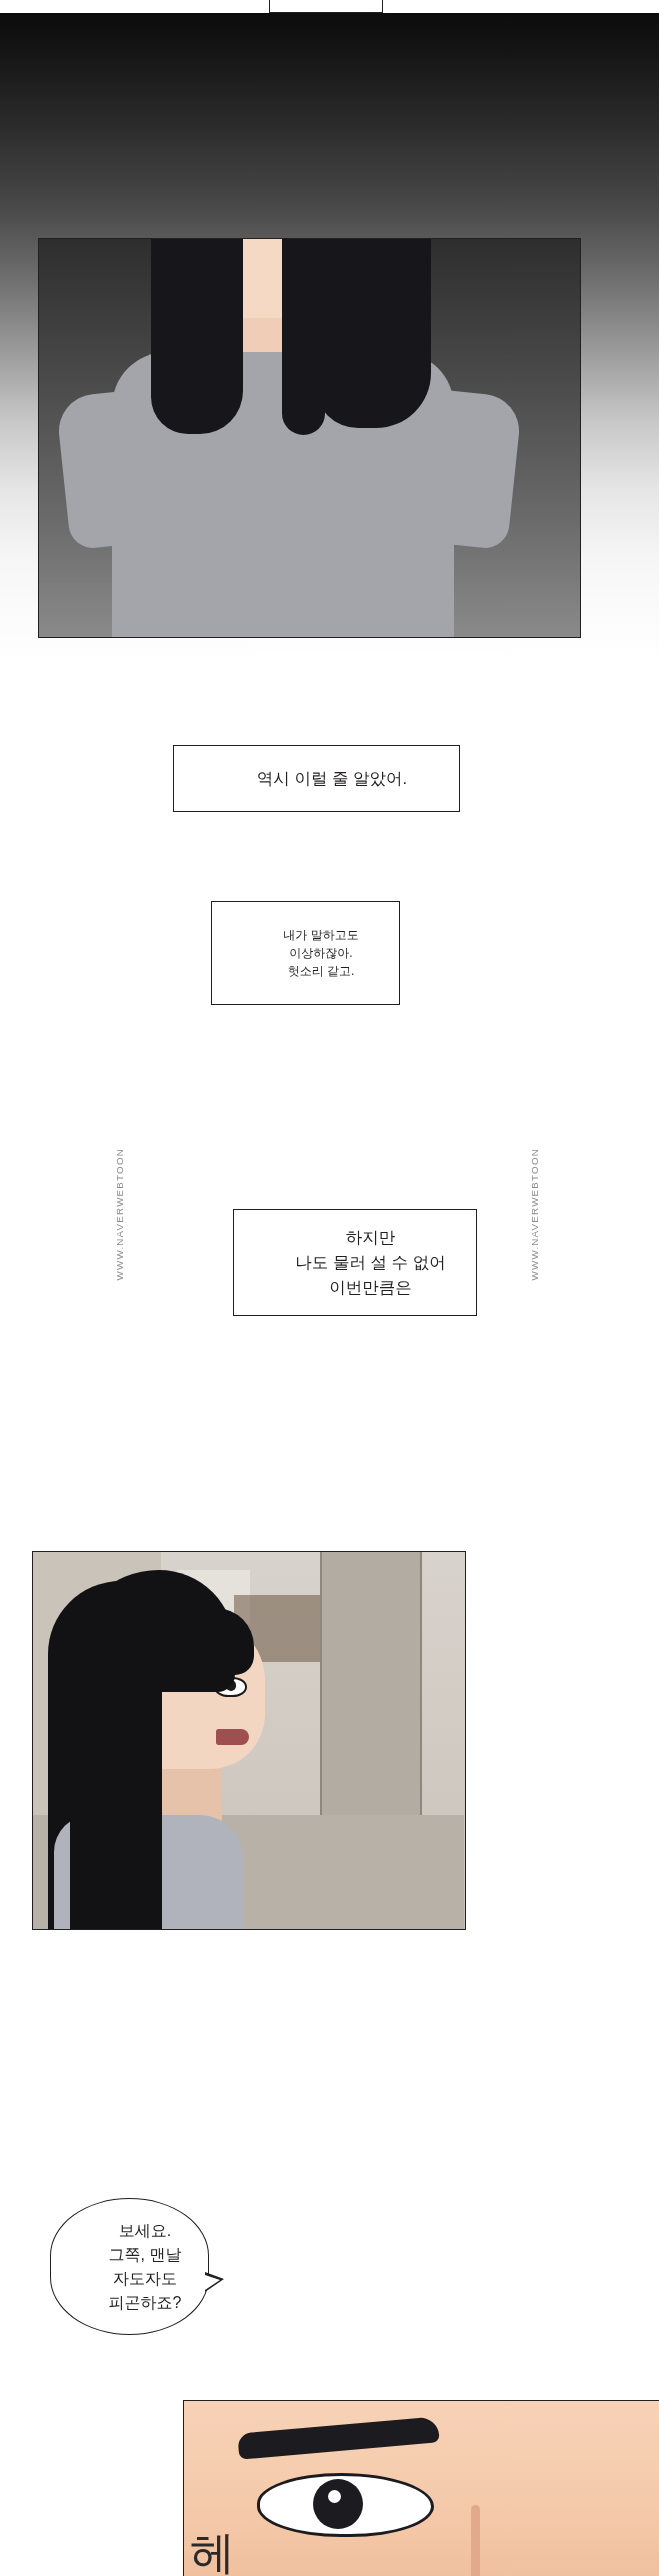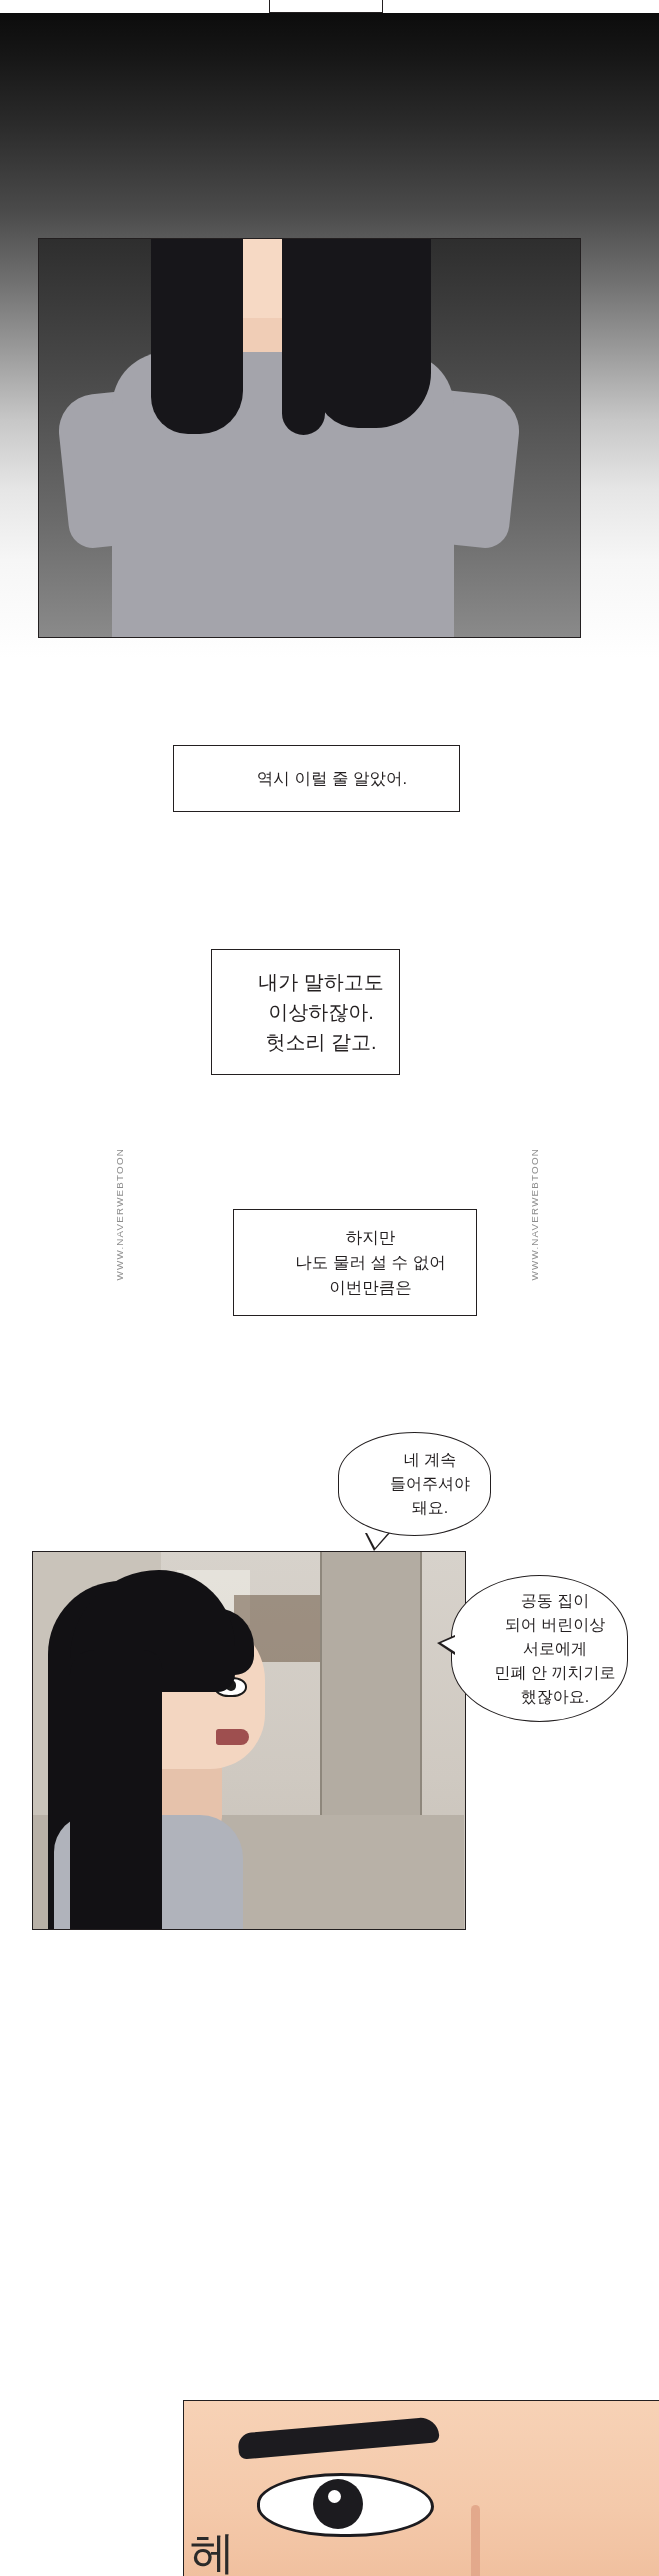--- a/index.html
+++ b/index.html
@@ -170,23 +170,22 @@
     left: 173px;
     top: 745px;
     width: 287px;
     height: 67px;
     font-size: 16.5px;
   }
   #bubble2 {
     left: 211px;
     top: 901px;
     width: 189px;
-    height: 126px;
-    font-size: 20px;
-    margin-top: 48px;
+    height: 104px;
+    font-size: 12px;
   }
   #bubble3 {
     left: 189px;
     top: 1209px;
     width: 244px;
     height: 107px;
     font-size: 16.5px;
     margin-left: 44px;
   }
 
@@ -445,39 +444,31 @@
     <div id="p2-mouth"></div>
     <div id="p2-eye"></div>
     <div id="p2-pupil"></div>
     <div id="p2-brow"></div>
     <div id="p2-bang"></div>
     <div id="p2-hair-top"></div>
     <div id="p2-body"></div>
     <div id="p2-hairfront"></div>
   </div>
 
-  <div class="bubble round" id="bubble4">
-    <span>네 계속
-들어주셔야
-돼요.</span>
+
+
+
+  <div class="bubble round" id="bubble7">
+    <span>보세요.
+그쪽, 맨날
+자도자도
+피곤하죠?</span>
     <span class="tail"></span>
     <span class="tail-in"></span>
   </div>
-
-  <div class="bubble round" id="bubble5">
-    <span>공동 집이
-되어 버린이상
-서로에게
-민폐 안 끼치기로
-했잖아요.</span>
-    <span class="tail"></span>
-    <span class="tail-in"></span>
-  </div>
-
-
 
   <div class="panel" id="panel3">
     <div id="p3-skin"></div>
     <div id="p3-brow"></div>
     <div id="p3-eye-white"></div>
     <div id="p3-iris"></div>
     <div id="p3-hi"></div>
     <div id="p3-nose"></div>
     <div id="p3-text">헤</div>
   </div>

